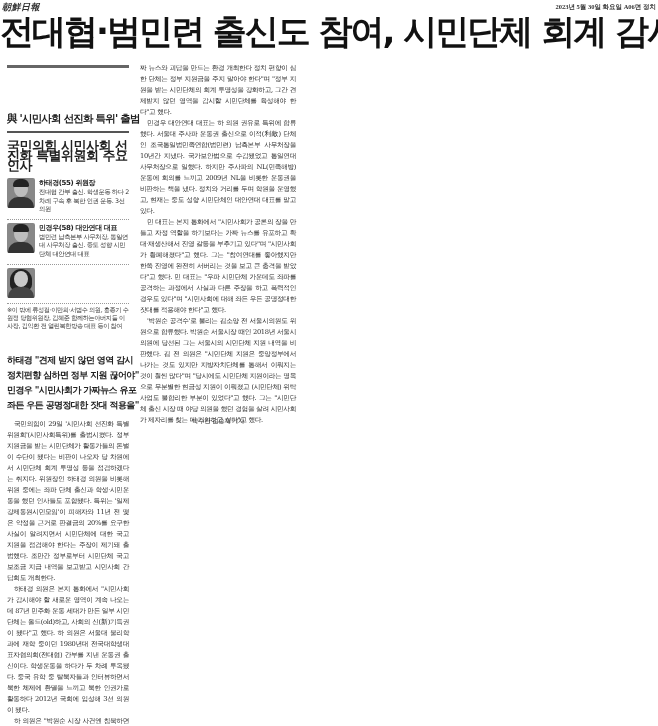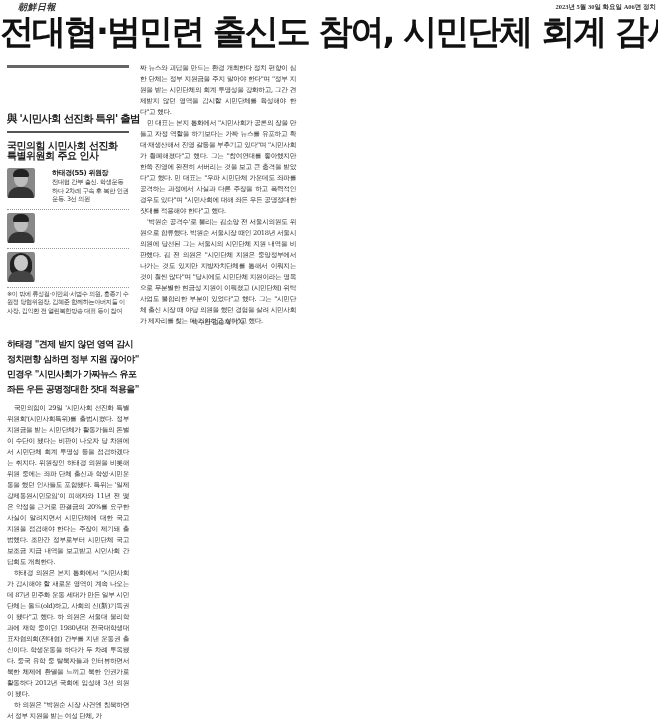--- a/index.html
+++ b/index.html
@@ -1,32 +1,32 @@
 <!DOCTYPE html>
 <html><head>
   <meta charset="utf-8">
   <style>
     * { margin: 0; padding: 0; box-sizing: border-box; }
     html, body { width: 658px; height: 726px; background: #ffffff; overflow: hidden; }
     body { font-family: "DejaVu Sans", "Liberation Sans", sans-serif; color: #222; position: relative; }
 
-    .masthead { position: absolute; left: 18px; top: 1px; font-family: "DejaVu Serif", serif; font-style: italic; font-weight: bold; font-size: 9px; color: #333; letter-spacing: 0.5px; text-align: right; }
+    .masthead { position: absolute; left: 2px; top: 1px; font-family: "DejaVu Serif", serif; font-style: italic; font-weight: bold; font-size: 9px; color: #333; letter-spacing: 0.5px; text-align: right; }
     .dateline { position: absolute; right: 2px; top: 3px; font-size: 6.5px; color: #333; font-weight: bold; white-space: nowrap; font-family: Liberation Serif, serif; }
 
     .headline { position: absolute; left: 0; top: 11px; width: 658px; text-align: center; font-weight: bold; font-size: 34px; letter-spacing: -2px; color: #111; line-height: 40px; white-space: nowrap; }
 
     .colL { position: absolute; left: 7px; top: 65px; width: 122px; }
     .colR { position: absolute; left: 140px; top: 63px; width: 156px; }
 
     .bar-top { height: 3px; background: #666; margin-bottom: 5px; }
     .box-title { font-weight: bold; font-size: 10.5px; letter-spacing: -0.8px; color: #222; white-space: nowrap; margin-top: 44px; }
     .bar-bot { height: 2px; background: #555; margin-top: 5px; margin-bottom: 8px; }
-    .box-sub { font-weight: bold; font-size: 10px; letter-spacing: -0.5px; line-height: 10px; margin-bottom: 4px; }
+    .box-sub { font-weight: bold; font-size: 13px; letter-spacing: -0.5px; line-height: 10px; margin-bottom: 4px; }
 
-    .person { display: flex; gap: 17px; padding: 3px 0 5px 0; border-bottom: 1px dotted #999; }
+    .person { display: flex; gap: 4px; padding: 3px 0 5px 0; border-bottom: 1px dotted #999; }
     .person:last-of-type { border-bottom: none; }
     .photo { width: 28px; height: 30px; flex: none; background: #888; border-radius: 2px; position: relative; overflow: hidden; }
     .photo .head { position: absolute; left: 7px; top: 3px; width: 14px; height: 16px; border-radius: 50%; background: #6d6d6d; }
     .photo .hair { position: absolute; left: 6px; top: 1px; width: 16px; height: 8px; border-radius: 8px 8px 2px 2px; background: #222; }
     .photo .body { position: absolute; left: 1px; top: 19px; width: 26px; height: 14px; border-radius: 10px 10px 0 0; background: #333; }
     .photo.female .hair { left: 3px; top: 1px; width: 22px; height: 22px; border-radius: 50% 50% 30% 30%; }
     .photo.female .head { background: #c9c9c9; }
     .photo.female .body { background: #444; }
     .photo.male .head { background: #bdbdbd; }
     .pinfo { flex: 1; }
@@ -68,20 +68,24 @@
         <div class="pname">하태경(55) 위원장</div>
         <div class="pdesc">전대협 간부 출신. 학생운동 하다 2차례 구속 후 북한 인권 운동. 3선 의원</div>
       </div>
     </div>
     <div class="person">
       <div class="photo male">
         <div class="body"></div>
           <div class="head"></div>
           <div class="hair"></div>
       </div>
+      <div class="pinfo">
+        <div class="pname">민경우(58) 대안연대 대표</div>
+        <div class="pdesc">범민련 남측본부 사무처장, 통일연대 사무처장 출신. 중도 성향 시민 단체 대안연대 대표</div>
+      </div>
     </div>
     <div class="person">
       <div class="photo female">
         <div class="hair"></div>
           <div class="body"></div>
           <div class="head"></div>
       </div>
     </div>
     <div class="note">※이 밖에 류성걸·이만희·서범수 의원, 홍종기 수원정 당협위원장, 김혜준 함께하는아버지들 이사장, 김익환 전 열린북한방송 대표 등이 참여</div>
   </div>
@@ -96,17 +100,18 @@
   <div class="body-text">
     <p>국민의힘이 29일 '시민사회 선진화 특별위원회'(시민사회특위)를 출범시켰다. 정부 지원금을 받는 시민단체가 활동가들의 돈벌이 수단이 됐다는 비판이 나오자 당 차원에서 시민단체 회계 투명성 등을 점검하겠다는 취지다. 위원장인 하태경 의원을 비롯해 위원 중에는 좌파 단체 출신과 학생·시민운동을 했던 인사들도 포함됐다. 특위는 '일제강제동원시민모임'이 피해자와 11년 전 맺은 약정을 근거로 판결금의 20%를 요구한 사실이 알려지면서 시민단체에 대한 국고 지원을 점검해야 한다는 주장이 제기돼 출범했다. 조만간 정부로부터 시민단체 국고보조금 지급 내역을 보고받고 시민사회 간담회도 개최한다.</p>
     <p>하태경 의원은 본지 통화에서 "시민사회가 감시해야 할 새로운 영역이 계속 나오는데 87년 민주화 운동 세대가 만든 일부 시민단체는 올드(old)하고, 사회의 신(新)기득권이 됐다"고 했다. 하 의원은 서울대 물리학과에 재학 중이던 1980년대 전국대학생대표자협의회(전대협) 간부를 지낸 운동권 출신이다. 학생운동을 하다가 두 차례 투옥됐다. 중국 유학 중 탈북자들과 인터뷰하면서 북한 체제에 환멸을 느끼고 북한 인권가로 활동하다 2012년 국회에 입성해 3선 의원이 됐다.</p>
     <p>하 의원은 "박원순 시장 사건엔 침묵하면서 정부 지원을 받는 여성 단체, 가</p>
   </div>
 </div>
 
 <div class="colR">
   <div class="body-text">
     <p class="cont">짜 뉴스와 괴담을 만드는 환경 개최한다 정치 편향이 심한 단체는 정부 지원금을 주지 말아야 한다"며 "정부 지원을 받는 시민단체의 회계 투명성을 강화하고, 그간 견제받지 않던 영역을 감시할 시민단체를 육성해야 한다"고 했다.</p>
+    <p>민경우 대안연대 대표는 하 의원 권유로 특위에 합류했다. 서울대 주사파 운동권 출신으로 이적(利敵) 단체인 조국통일범민족연합(범민련) 남측본부 사무처장을 10년간 지냈다. 국가보안법으로 수감됐었고 통일연대 사무처장으로 일했다. 하지만 주사파의 NL(민족해방) 운동에 회의를 느끼고 2009년 NL을 비롯한 운동권을 비판하는 책을 냈다. 정치와 거리를 두며 학원을 운영했고, 현재는 중도 성향 시민단체인 대안연대 대표를 맡고 있다.</p>
     <p>민 대표는 본지 통화에서 "시민사회가 공론의 장을 만들고 자정 역할을 하기보다는 가짜 뉴스를 유포하고 확대·재생산해서 진영 갈등을 부추기고 있다"며 "시민사회가 황폐해졌다"고 했다. 그는 "참여연대를 좋아했지만 한쪽 진영에 완전히 서버리는 것을 보고 큰 충격을 받았다"고 했다. 민 대표는 "우파 시민단체 가운데도 좌파를 공격하는 과정에서 사실과 다른 주장을 하고 폭력적인 경우도 있다"며 "시민사회에 대해 좌든 우든 공명정대한 잣대를 적용해야 한다"고 했다.</p>
     <p>'박원순 공격수'로 불리는 김소양 전 서울시의원도 위원으로 합류했다. 박원순 서울시장 때인 2018년 서울시의원에 당선된 그는 서울시의 시민단체 지원 내역을 비판했다. 김 전 의원은 "시민단체 지원은 중앙정부에서 나가는 것도 있지만 지방자치단체를 통해서 이뤄지는 것이 훨씬 많다"며 "당시에도 시민단체 지원이라는 명목으로 무분별한 현금성 지원이 이뤄졌고 (시민단체) 위탁 사업도 불합리한 부분이 있었다"고 했다. 그는 "시민단체 출신 시장 때 야당 의원을 했던 경험을 살려 시민사회가 제자리를 찾는 데 기여하고 싶다"고 했다.</p>
     <div class="byline">박수찬·김승재 기자</div>
   </div>
 </div>
 
 </body></html>

